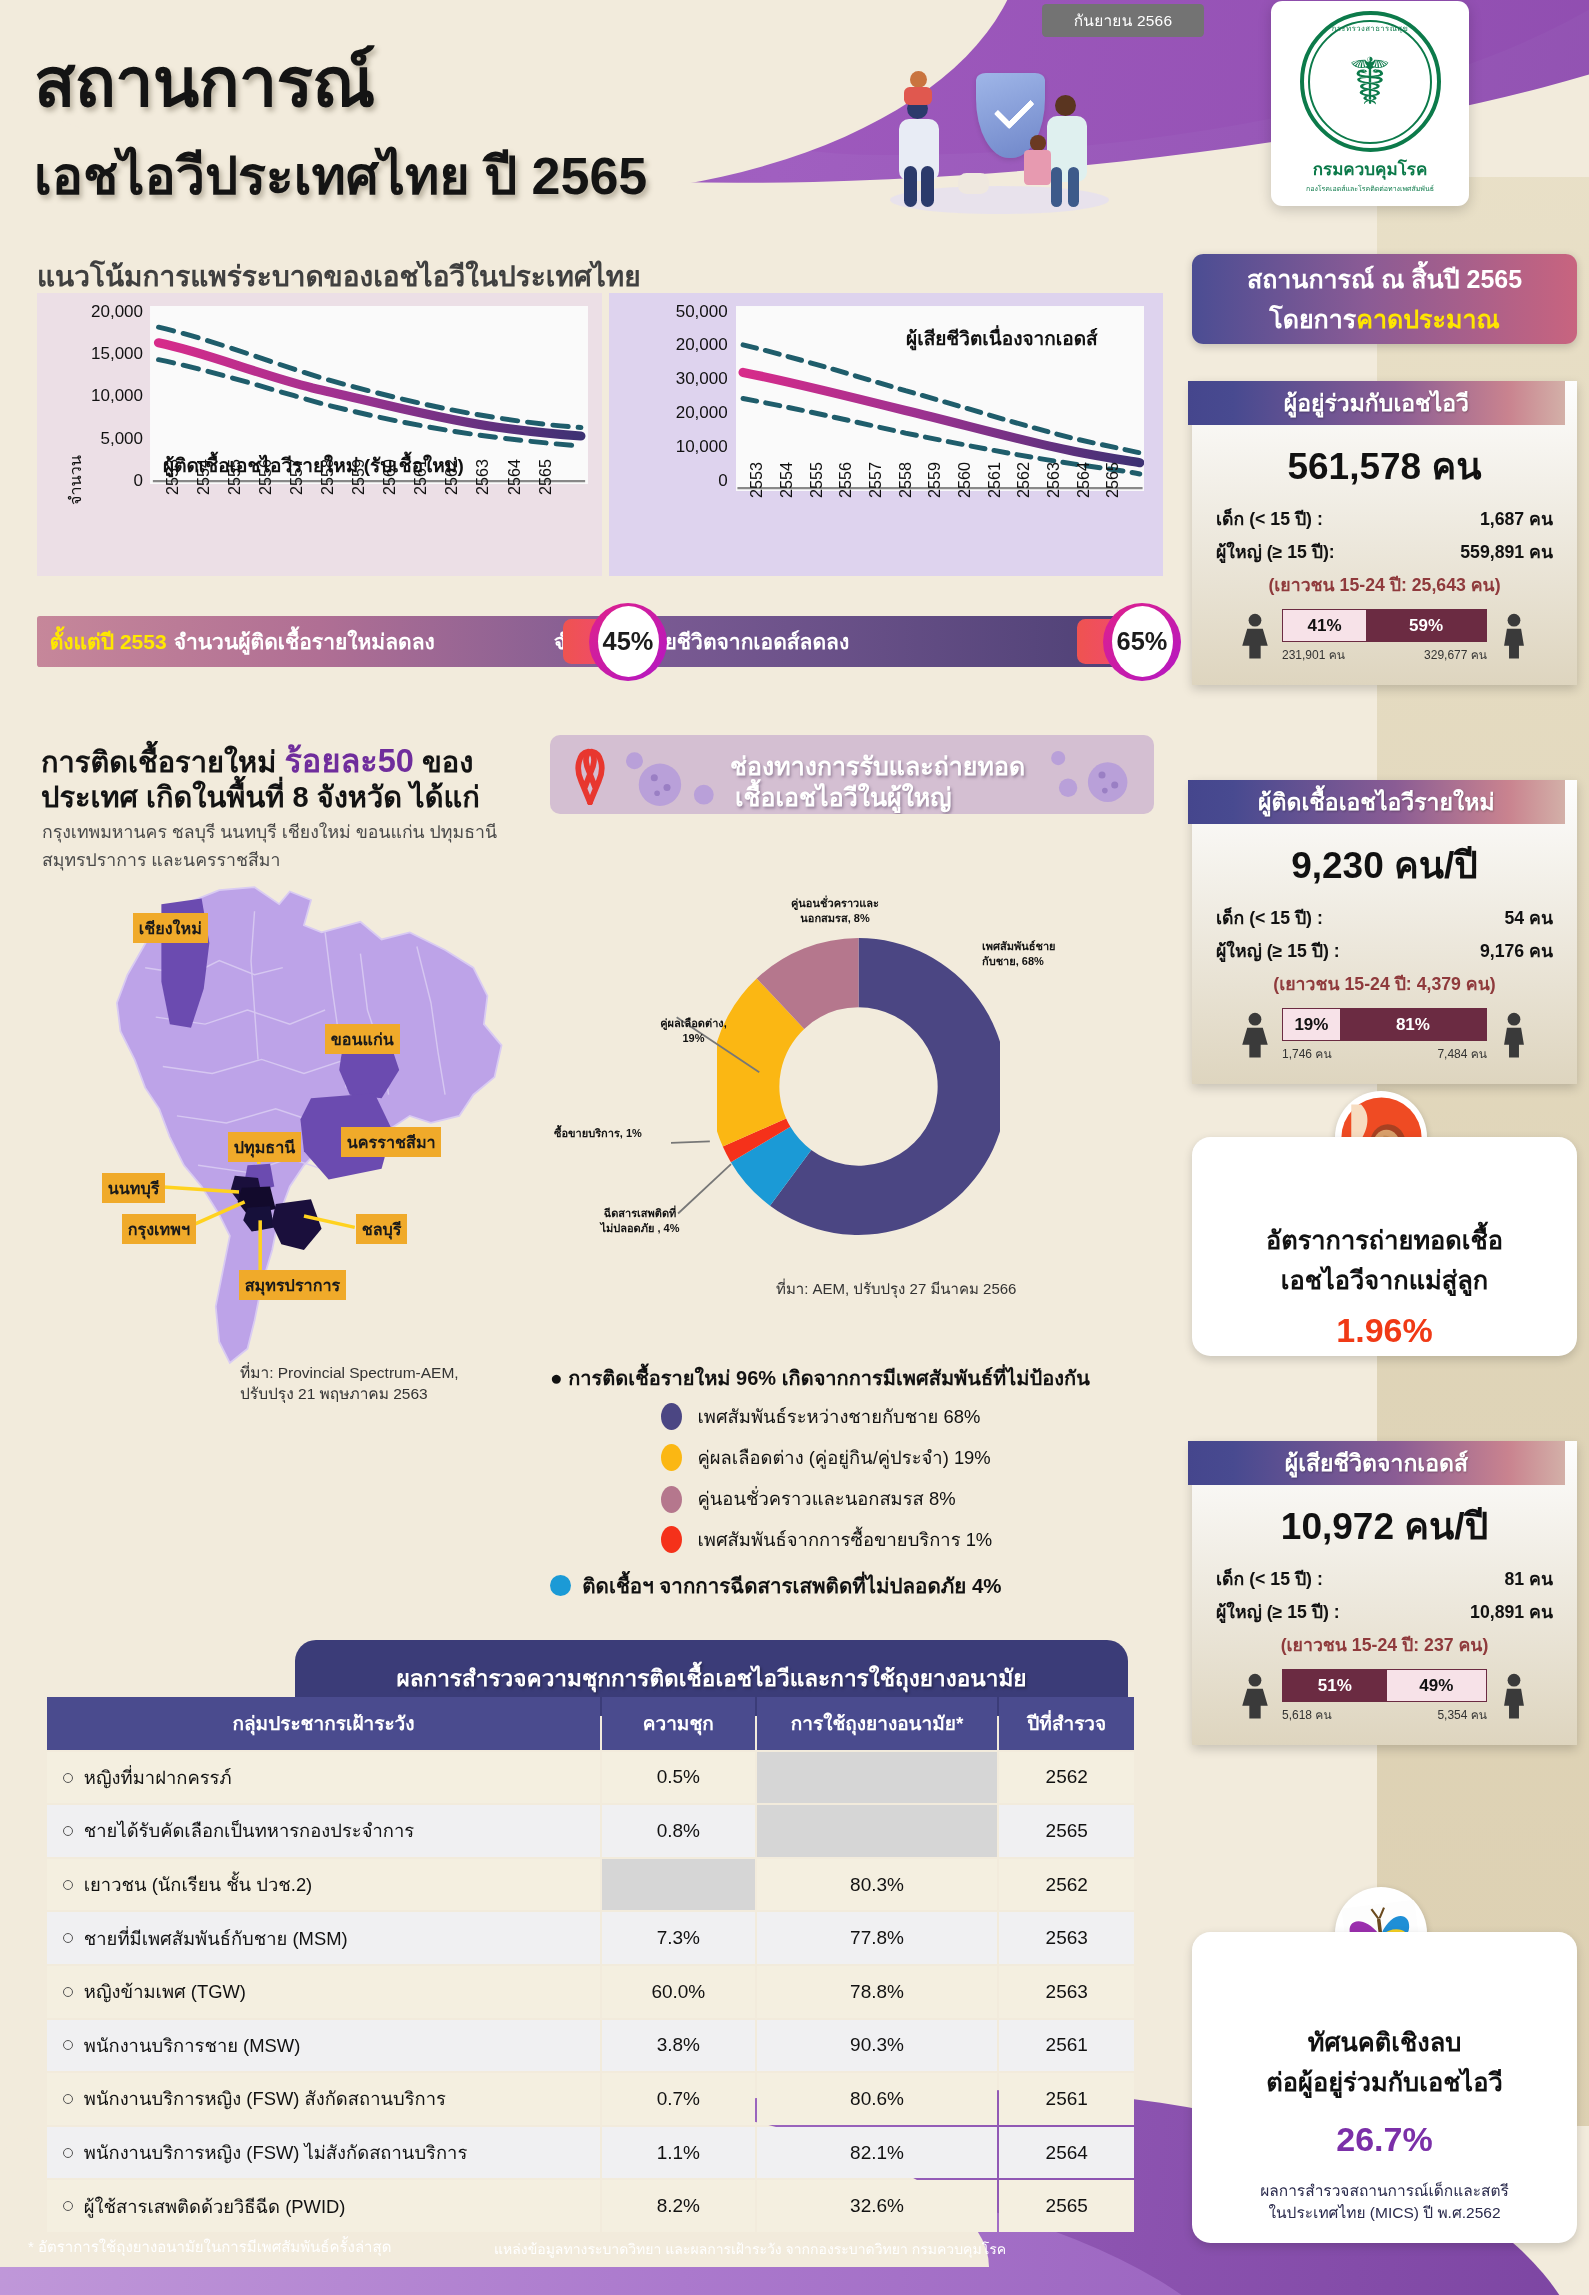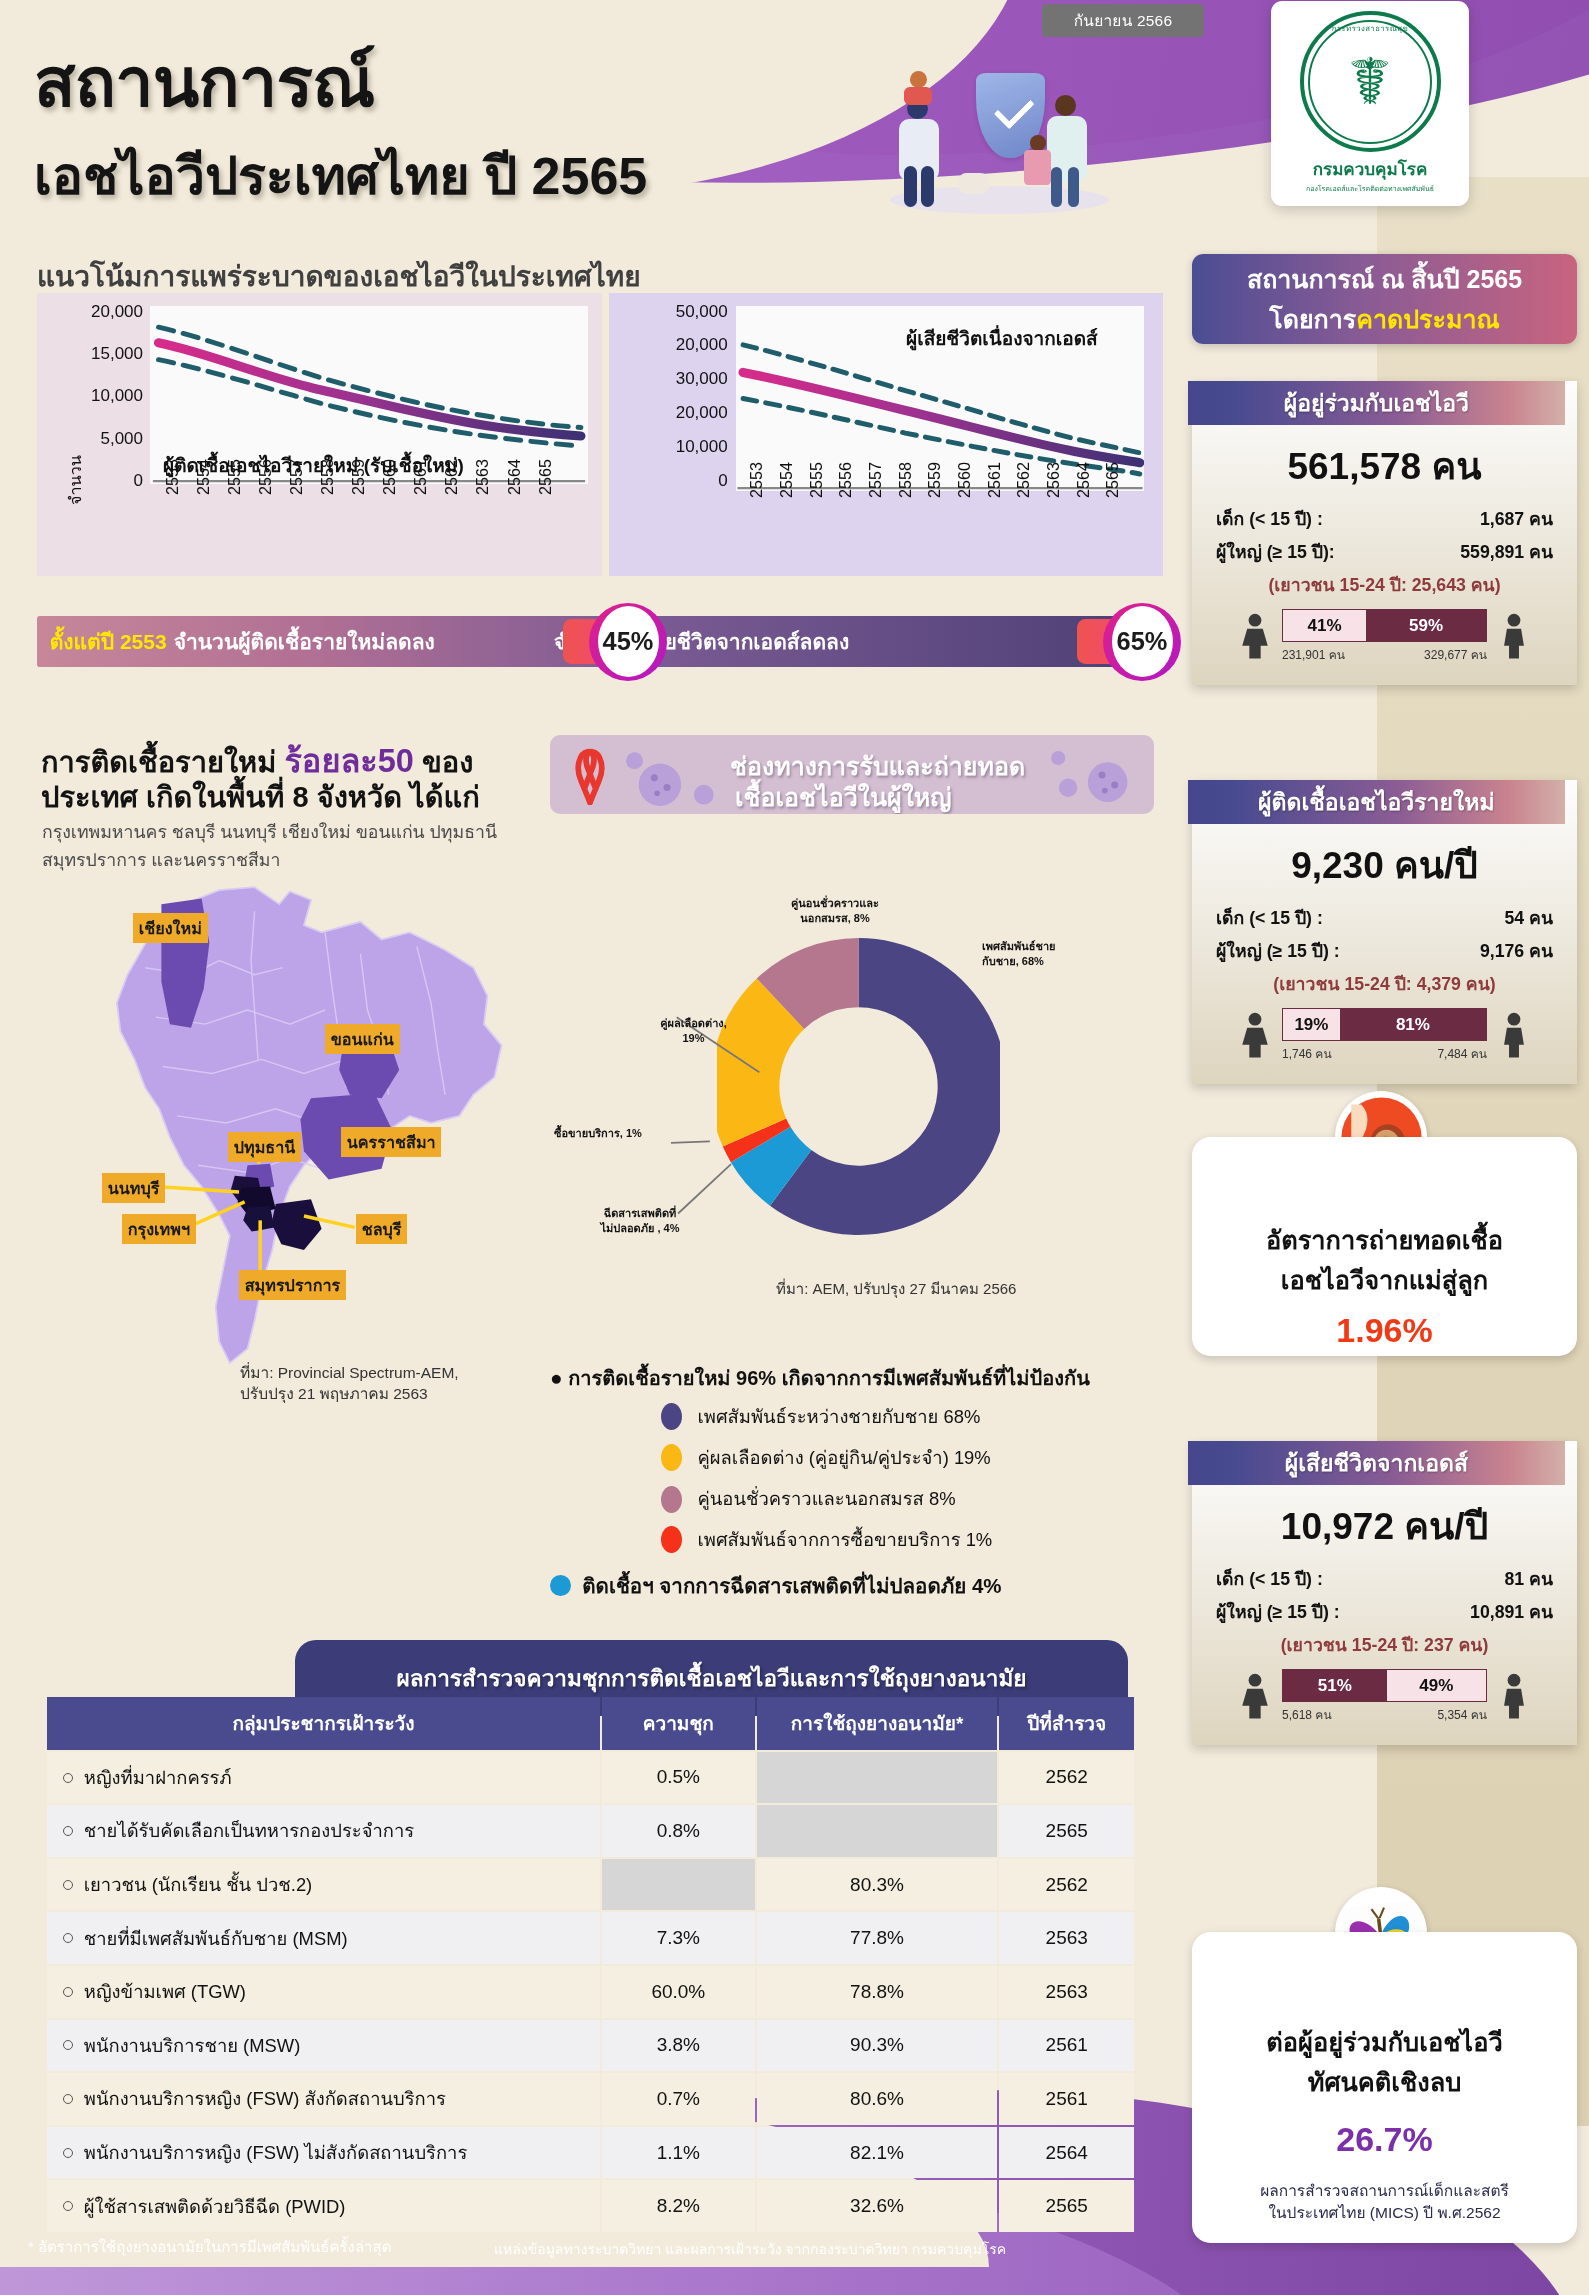--- a/index.html
+++ b/index.html
@@ -758,21 +758,21 @@
       <path d="M52,58 C38,58 20,70 28,84 C36,94 50,82 54,70 Z" fill="#f5a623"></path>
       <path d="M56,50 C74,20 100,24 96,46 C93,64 72,64 56,54 Z" fill="#1f8fd6"></path>
       <path d="M56,52 C74,40 98,48 92,66 C86,82 66,76 56,62 Z" fill="#f5d022"></path>
       <path d="M56,58 C70,58 88,70 80,84 C72,94 58,82 54,70 Z" fill="#e8342a"></path>
       <rect x="52" y="28" width="5" height="56" rx="2.5" fill="#6b4a1e"></rect>
       <path d="M54,28 L46,14 M56,28 L64,14" stroke="#6b4a1e" stroke-width="3" fill="none"></path>
     </g>
   </svg>
 </div>
 <div class="round-card" style="top:1932px;height:311px;padding-top:90px;">
+  <div style="font-size:25.4px;font-weight:bold;color:#111;">ทัศนคติเชิงลบ</div>
   <div style="font-size:25.4px;font-weight:bold;color:#111;">ต่อผู้อยู่ร่วมกับเอชไอวี</div>
-  <div style="font-size:25.4px;font-weight:bold;color:#111;">ทัศนคติเชิงลบ</div>
   <div style="font-size:34px;font-weight:bold;color:#7b2fa8;margin-top:18.4px;">26.7%</div>
   <div class="note-small" style="margin-top:21px;">
     <div>ผลการสำรวจสถานการณ์เด็กและสตรี</div>
     <div>ในประเทศไทย (MICS) ปี พ.ศ.2562</div>
   </div>
 </div>
 
 
 </body></html>

